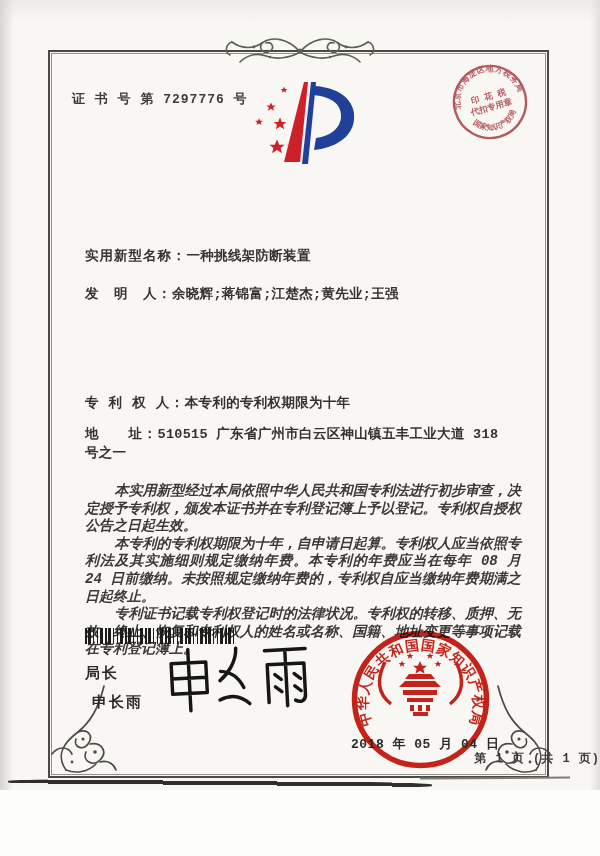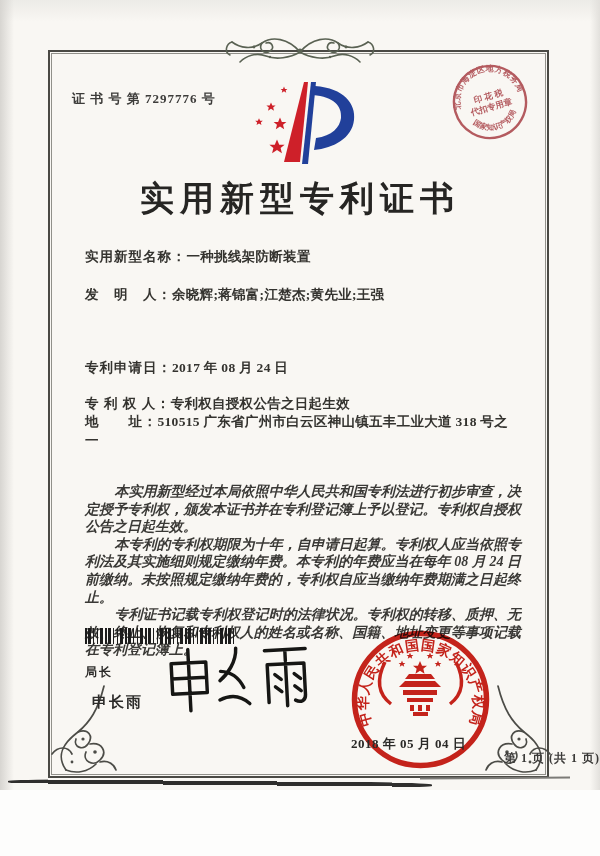--- a/index.html
+++ b/index.html
@@ -1,18 +1,18 @@
 <!DOCTYPE html>
 <html><head>
 <meta charset="utf-8">
 <style>
   html,body{margin:0;padding:0;background:#e9e7e3;}
   .photo{
     position:relative;width:600px;height:856px;overflow:hidden;
-    font-family:Liberation Serif, serif;
+    font-family:Liberation Mono, monospace;
     background:
       linear-gradient(90deg,#d7d5d1 0,rgba(215,213,209,0) 14px),
       linear-gradient(270deg,#e2e0dc 0,rgba(226,224,220,0) 10px),
       linear-gradient(180deg,#ecebe7 0,rgba(236,235,231,0) 22px),
       #f9f7f3;
   }
   .frame{position:absolute;left:48px;top:50px;width:497px;height:724px;border:2px solid #4a4944;}
   .frame-inner{position:absolute;inset:1px;border:1px solid #91908a;}
   .abs{position:absolute;}
   .cert-no{left:72px;top:90px;font-size:13px;font-weight:bold;color:#3d3c3a;letter-spacing:1px;}
@@ -22,21 +22,21 @@
   .row .val{letter-spacing:.3px;}
   .pair2{position:absolute;left:260px;top:0;white-space:nowrap;}
   .paras{left:85px;top:483px;width:436px;font-size:14px;line-height:17.6px;color:#3a3936;font-style:italic;font-weight:600;}
   .paras p{margin:0;text-indent:2.1em;text-align:justify;}
   .barcode{left:85px;top:628px;width:150px;height:16px;background:repeating-linear-gradient(90deg,
      #1c1c1c 0 2px,rgba(0,0,0,0) 2px 3px,
      #1c1c1c 3px 6px,rgba(0,0,0,0) 6px 8px,
      #1c1c1c 8px 9px,rgba(0,0,0,0) 9px 12px,
      #1c1c1c 12px 13px,rgba(0,0,0,0) 13px 15px,
      #1c1c1c 15px 18px,rgba(0,0,0,0) 18px 20px);}
-  .director-title{left:85px;top:664px;font-size:12px;font-weight:bold;color:#2d2c2a;letter-spacing:2px;}
+  .director-title{left:85px;top:664px;font-size:15px;font-weight:bold;color:#2d2c2a;letter-spacing:2px;}
   .director-name{left:85px;top:693px;font-size:15px;font-weight:bold;color:#2d2c2a;letter-spacing:2px;margin-left:7px;}
   .sig{left:146px;top:634px;width:175px;height:102px;}
   .seal{left:347px;top:626px;width:147px;height:147px;mix-blend-mode:multiply;}
   .seal-date{left:351px;top:735px;width:150px;font-size:13px;font-weight:bold;color:#2b2a28;letter-spacing:.5px;z-index:5;}
   .tax-seal{left:448px;top:60px;width:84px;height:84px;opacity:.85;}
   .page-footer{left:0;right:0;top:750px;text-align:right;font-size:12px;font-weight:bold;color:#3b3a38;letter-spacing:1px;}
   .paper-edge{left:8px;top:780px;width:424px;height:7px;transform:rotate(.5deg);
      background:linear-gradient(180deg,rgba(0,0,0,0) 0 1px,#2f2e2c 1px 5px,rgba(0,0,0,0) 5px);border-radius:40%;}
   .paper-edge2{left:420px;top:777px;width:150px;height:2px;background:#7c7b77;transform:rotate(-.4deg);}
   .scan-bar{left:0;top:790px;width:600px;height:66px;background:#fdfdfc;}
@@ -135,35 +135,31 @@
         <textPath href="#taxTop" startOffset="50%" text-anchor="middle">北京市海淀区地方税务局</textPath>
       </text>
       <text font-size="7.5" font-weight="bold">
         <textPath href="#taxBot" startOffset="50%" text-anchor="middle">国家知识产权局</textPath>
       </text>
       <text x="42" y="39" font-size="8.5" font-weight="bold" text-anchor="middle">印 花 税</text>
       <text x="42" y="50" font-size="8.5" font-weight="bold" text-anchor="middle">代扣专用章</text>
     </g>
   </svg>
 
-  <div class="abs title">实用新型专利证书</div>
 
   <div class="row" style="top:247px">
     <span class="lbl">实用新型名称：</span><span class="val">一种挑线架防断装置</span>
   </div>
   <div class="row" style="top:285px">
     <span class="lbl">发　明　人：</span><span class="val">余晓辉;蒋锦富;江楚杰;黄先业;王强</span>
   </div>
-  <div class="row" style="top:358px">
-    <span class="lbl">专利申请日：</span><span class="val">2017 年 08 月 24 日</span>
-  </div>
   <div class="row" style="top:394px">
-    <span class="lbl">专 利 权 人：</span><span class="val">专利权自授权公告之日起生效</span>
-  </div>
-  <div class="row" style="top:412px;width:430px">
+    <span class="lbl">专 利 权 人：</span><span class="val">本专利的专利权期限为十年</span>
+  </div>
+  <div class="row" style="top:425px;width:430px">
     <span class="lbl">地　　址：</span><span class="val">510515 广东省广州市白云区神山镇五丰工业大道 318 号之一</span>
   </div>
 
   <div class="abs paras">
     <p>本实用新型经过本局依照中华人民共和国专利法进行初步审查，决定授予专利权，颁发本证书并在专利登记簿上予以登记。专利权自授权公告之日起生效。</p>
     <p>本专利的专利权期限为十年，自申请日起算。专利权人应当依照专利法及其实施细则规定缴纳年费。本专利的年费应当在每年 08 月 24 日前缴纳。未按照规定缴纳年费的，专利权自应当缴纳年费期满之日起终止。</p>
     <p>专利证书记载专利权登记时的法律状况。专利权的转移、质押、无效、终止、恢复和专利权人的姓名或名称、国籍、地址变更等事项记载在专利登记簿上。</p>
   </div>
 
   <div class="abs barcode"></div>

